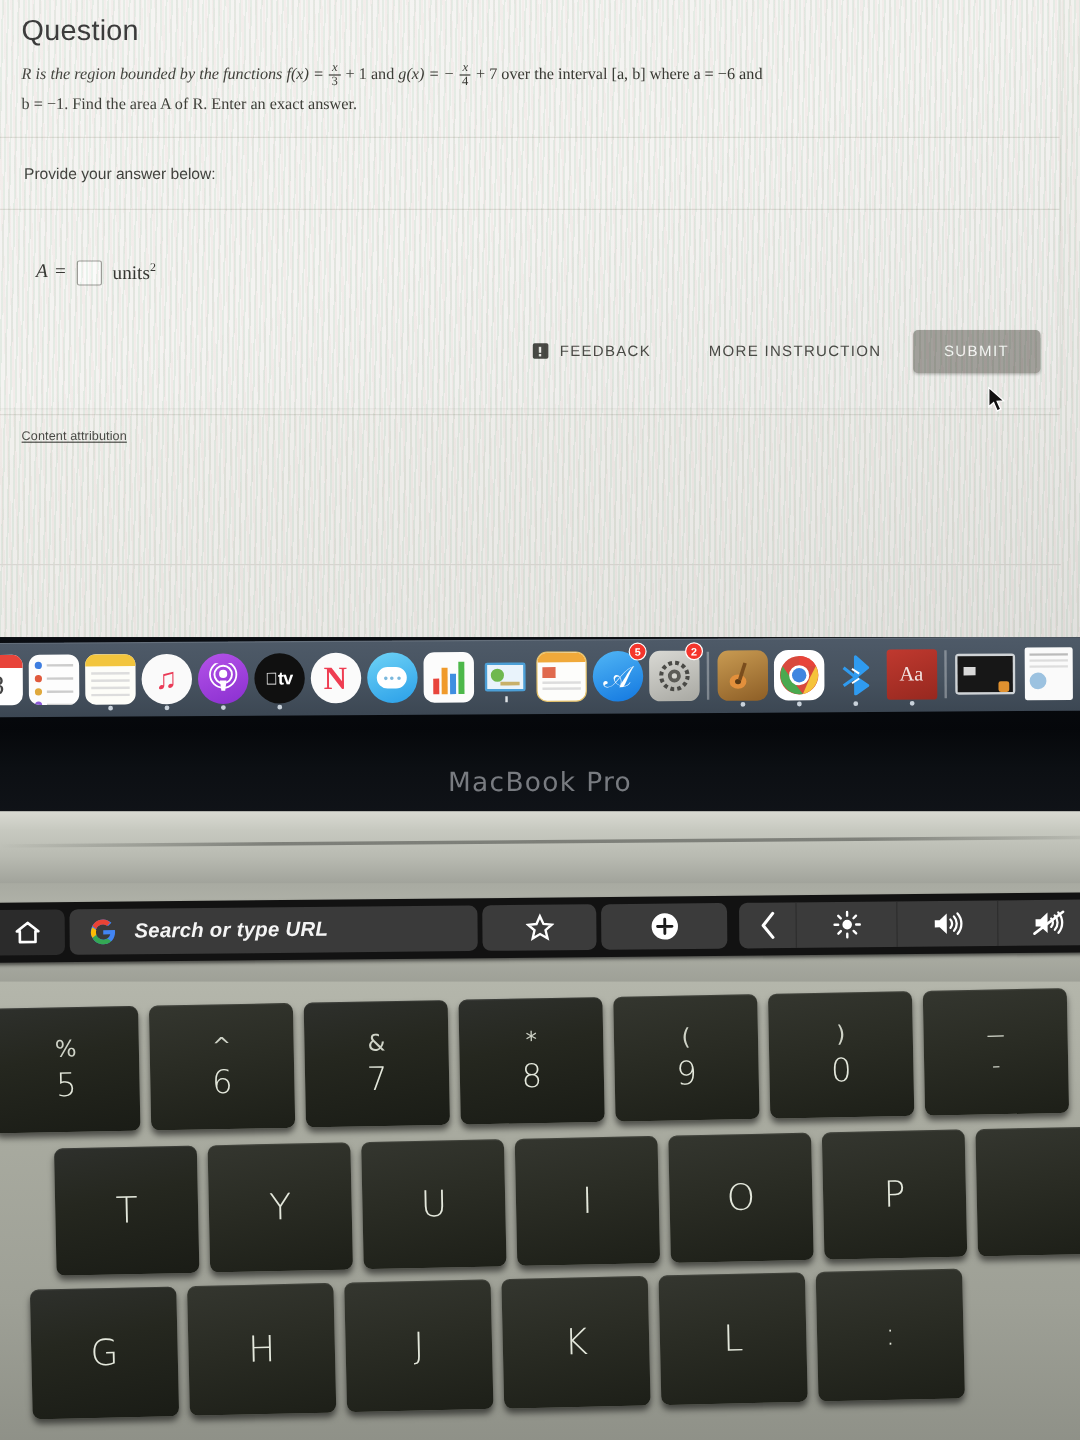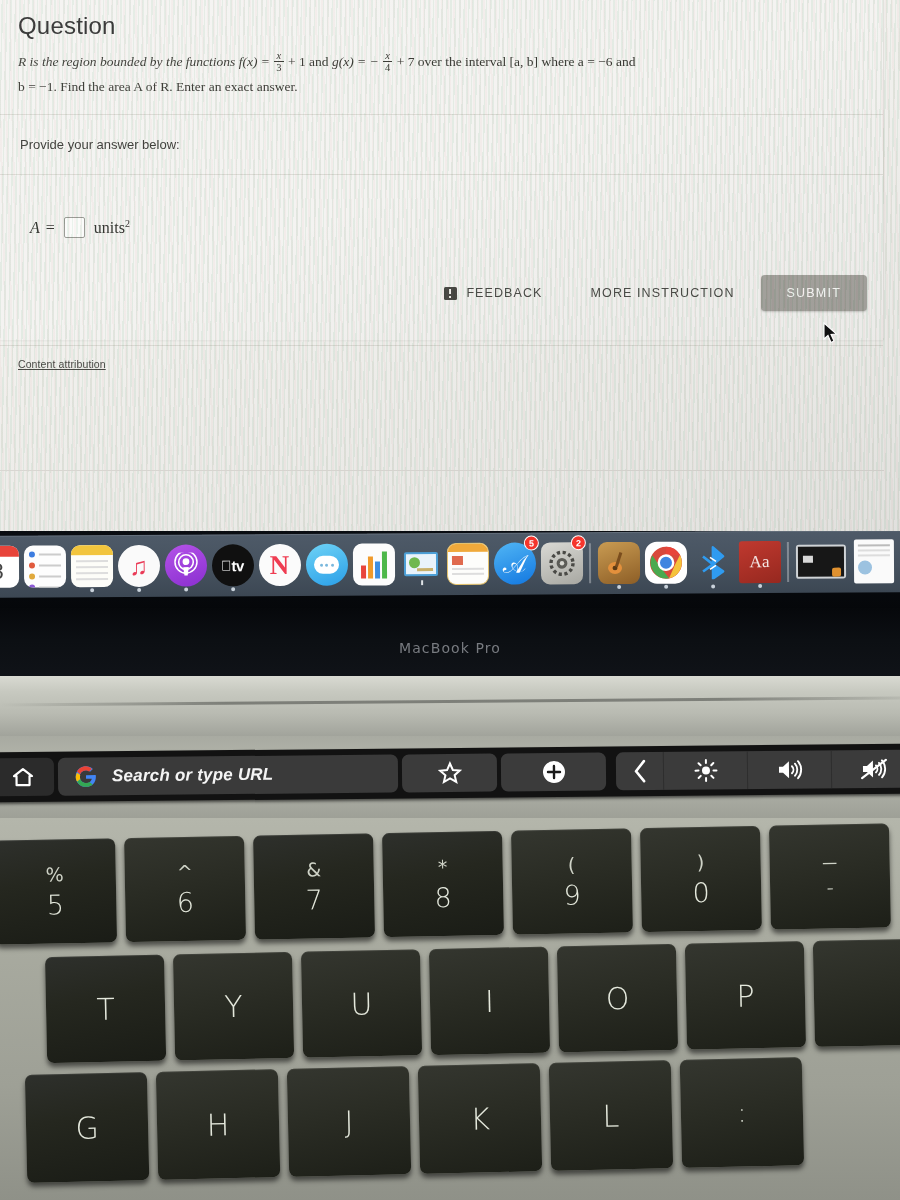--- a/index.html
+++ b/index.html
@@ -125,21 +125,21 @@
   }
   .dock-sep { width:2px; height:40px; background:rgba(255,255,255,0.32); flex:none; margin:0 4px; }
 
   
   #bezel {
     position:absolute; left:0; top:608px; width:900px; height:72px;
     background:linear-gradient(180deg,#06080b 0%,#0c0f13 45%,#101318 100%);
   }
   #brand {
     position:absolute; left:0; top:640px; width:900px; text-align:center;
-    color:#787b80; font-size:14px; letter-spacing:1.1px;
+    color:#787b80; font-size:22px; letter-spacing:1.1px;
     font-family:"DejaVu Sans", sans-serif;
   }
 
   
   #deck-top {
     position:absolute; left:0; top:676px; width:900px; height:62px;
     background:linear-gradient(180deg,#d9dad2 0%,#c7c9c0 25%,#b9bbb2 60%,#9fa199 100%);
   }
   #deck-top::after{
     content:""; position:absolute; left:0; top:24px; width:900px; height:3px;

